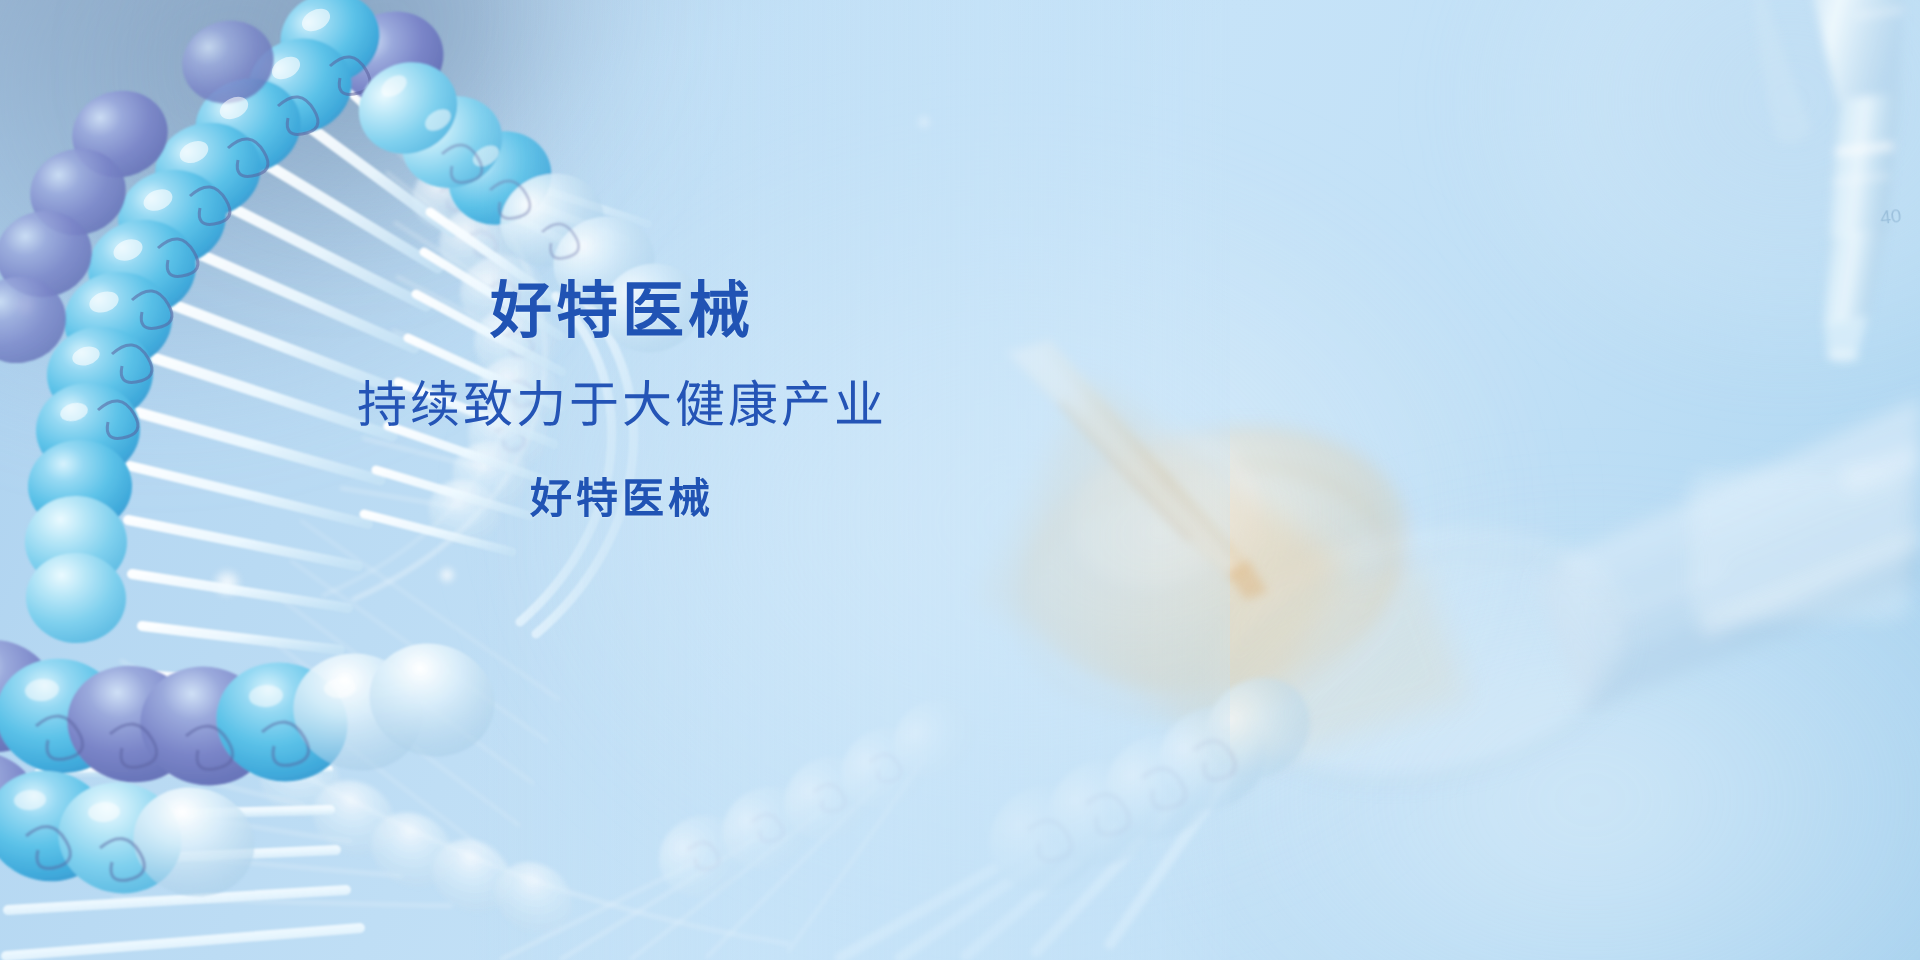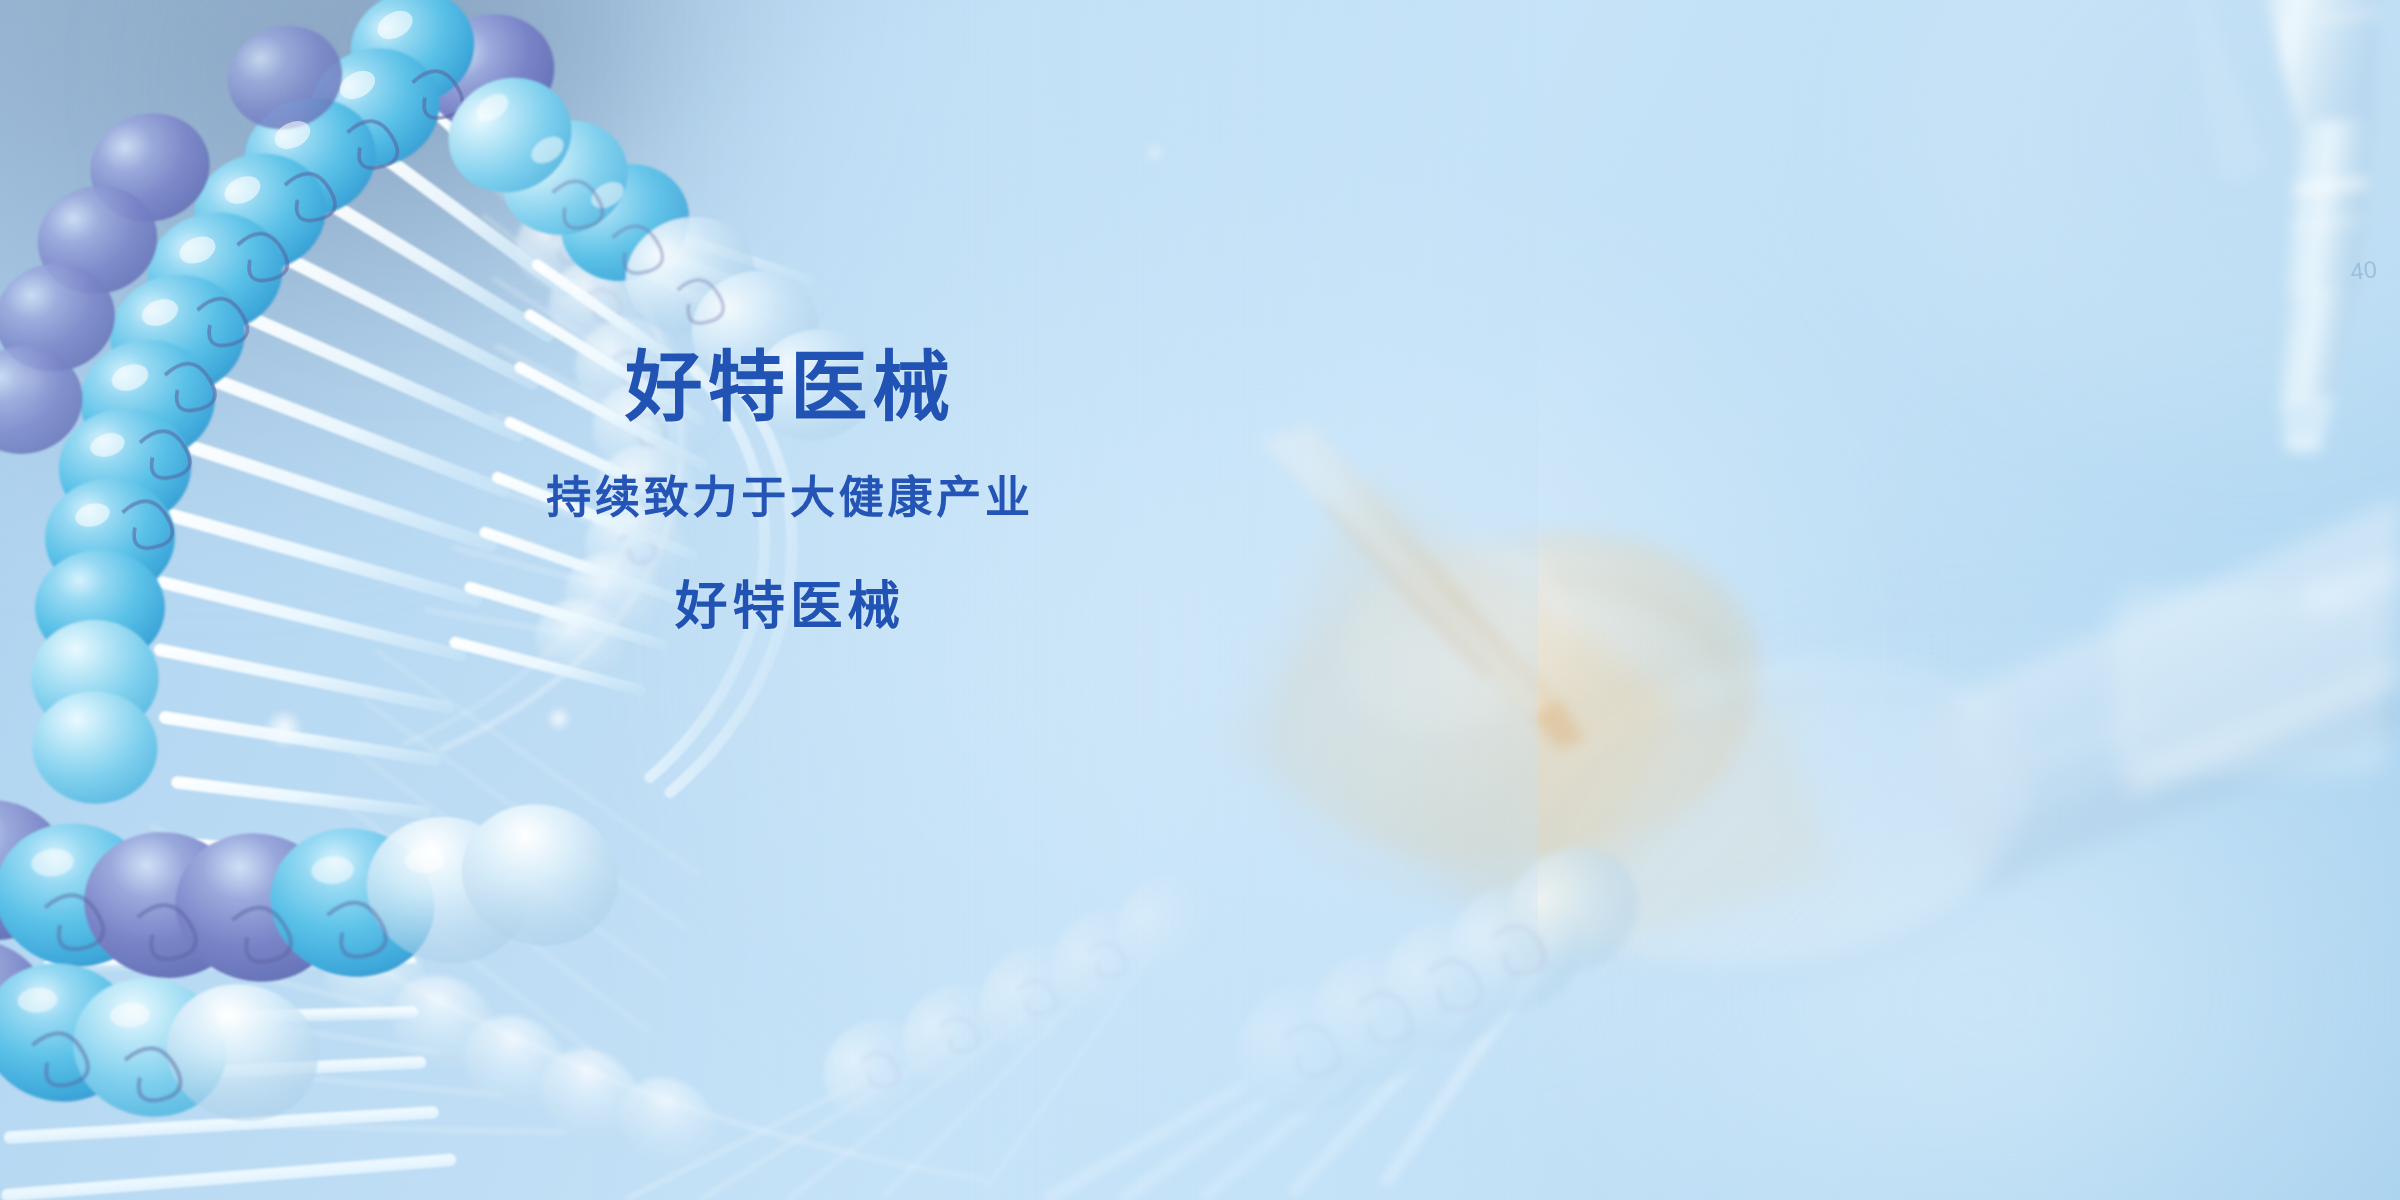--- a/index.html
+++ b/index.html
@@ -81,43 +81,43 @@
     background:radial-gradient(circle,rgba(255,255,255,0.92) 0%,rgba(255,255,255,0.42) 45%,rgba(255,255,255,0) 72%);
     filter:blur(3px);pointer-events:none;
   }
 
   
   .art{position:absolute;top:0;left:0;width:1920px;height:960px;pointer-events:none;}
 
   
   #text-block{
     position:absolute;
-    left:10px;
+    left:0;
     top:280px;
     width:1584px;
     text-align:center;
     z-index:40;
   }
   #text-inner{
     display:inline-block;
     transform:translateX(-170px);
   }
   .t-title{
     font-size:62px;
     font-weight:700;
     letter-spacing:4px;
     line-height:1;
     color:#2053b4;
     margin:0 0 38px 0;
     white-space:nowrap;
     text-shadow:0 1px 2px rgba(255,255,255,0.30);
   }
   .t-sub{
-    font-size:36px;
-    font-weight:700;
+    font-size:50px;
+    font-weight:400;
     letter-spacing:3px;
     line-height:1;
     color:#2454b6;
     margin:0 0 48px 0;
     white-space:nowrap;
   }
   .t-slogan{
     font-size:42px;
     font-weight:700;
     letter-spacing:4px;

